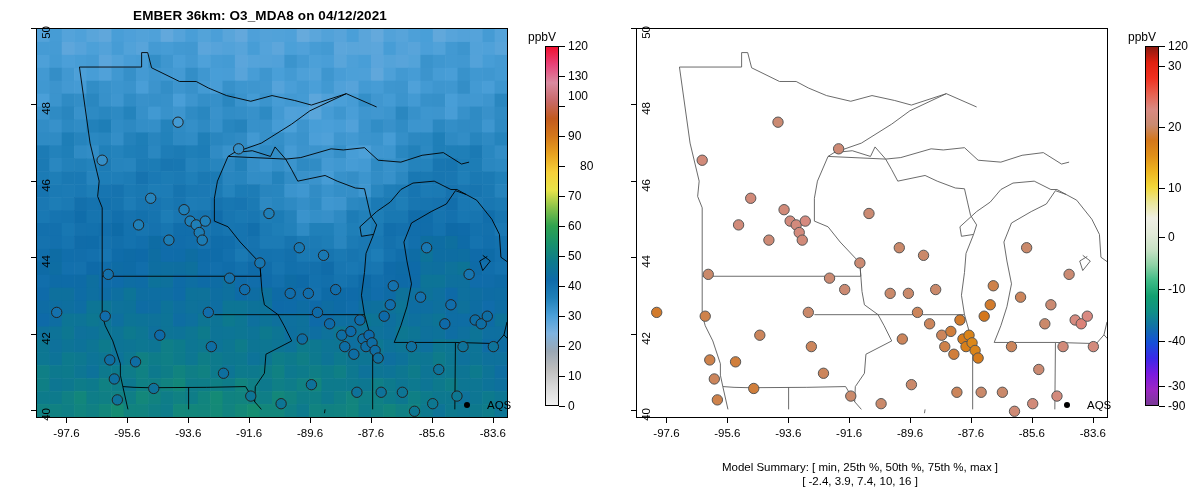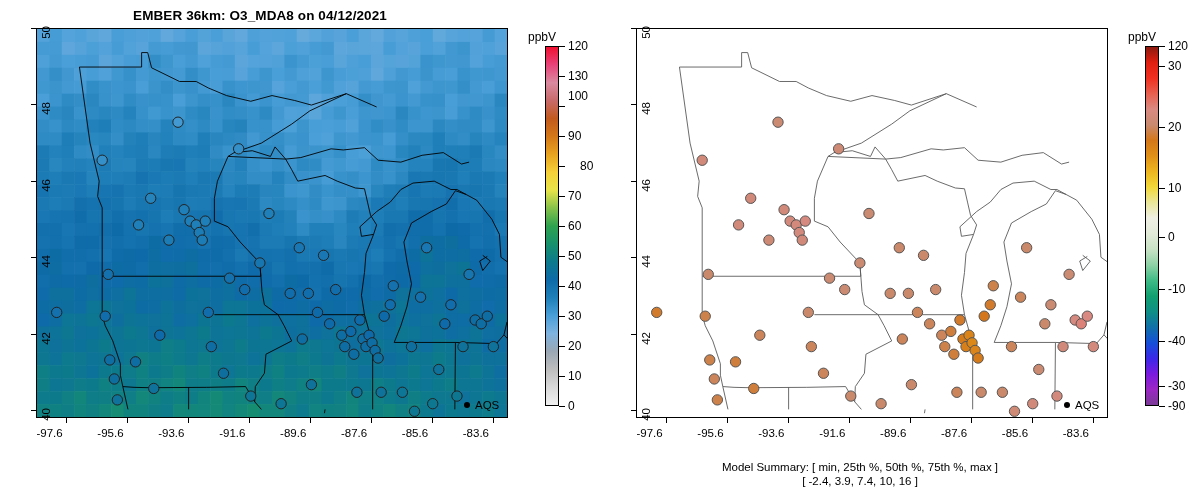--- a/index.html
+++ b/index.html
@@ -15,39 +15,39 @@
           font-size:13.5px;font-weight:bold;letter-spacing:.1px;}
 
   
   .plotbox{position:absolute;left:36px;top:28px;width:472px;height:390px;
            border:1px solid #000;box-sizing:border-box;overflow:hidden;
            background:#ffffff;}
   .mapclip{position:absolute;inset:0;overflow:hidden;}
   .rastersvg,.mapsvg{position:absolute;left:0;top:0;width:100%;height:100%;}
 
   
-  .xticklab{position:absolute;font-size:11.5px;width:60px;}
+  .xticklab{position:absolute;font-size:11.5px;text-align:center;width:60px;}
   .yticklab{position:absolute;font-size:11.5px;width:40px;text-align:right;
             transform-origin:100% 50%;}
   .tickmark{position:absolute;background:#000;}
 
   
   .cbar{position:absolute;width:14px;border:1px solid #000;box-sizing:border-box;}
   .cbar-unit{position:absolute;font-size:12px;font-weight:normal;white-space:nowrap;}
   .cbar-lab{position:absolute;font-size:12px;white-space:nowrap;}
   .cbar-tick{position:absolute;height:1px;width:6px;background:#000;}
 
   
   .caption{position:absolute;left:0;width:520px;text-align:center;
            font-size:11.5px;line-height:14px;}
   .caption .l1{display:block;}
   .caption .l2{display:block;}
 
   
-  .aqs-legend{position:absolute;display:flex;align-items:center;gap:5px;}
+  .aqs-legend{position:absolute;display:flex;align-items:center;gap:17px;}
   .aqs-dot{width:6px;height:6px;border-radius:50%;background:#000;}
   .aqs-text{font-size:11.5px;}
 </style>
 </head>
 <body>
 
 <div class="figure">
 
   <div class="panel left">
     <div class="ptitle">EMBER 36km: O3_MDA8 on 04/12/2021</div>

